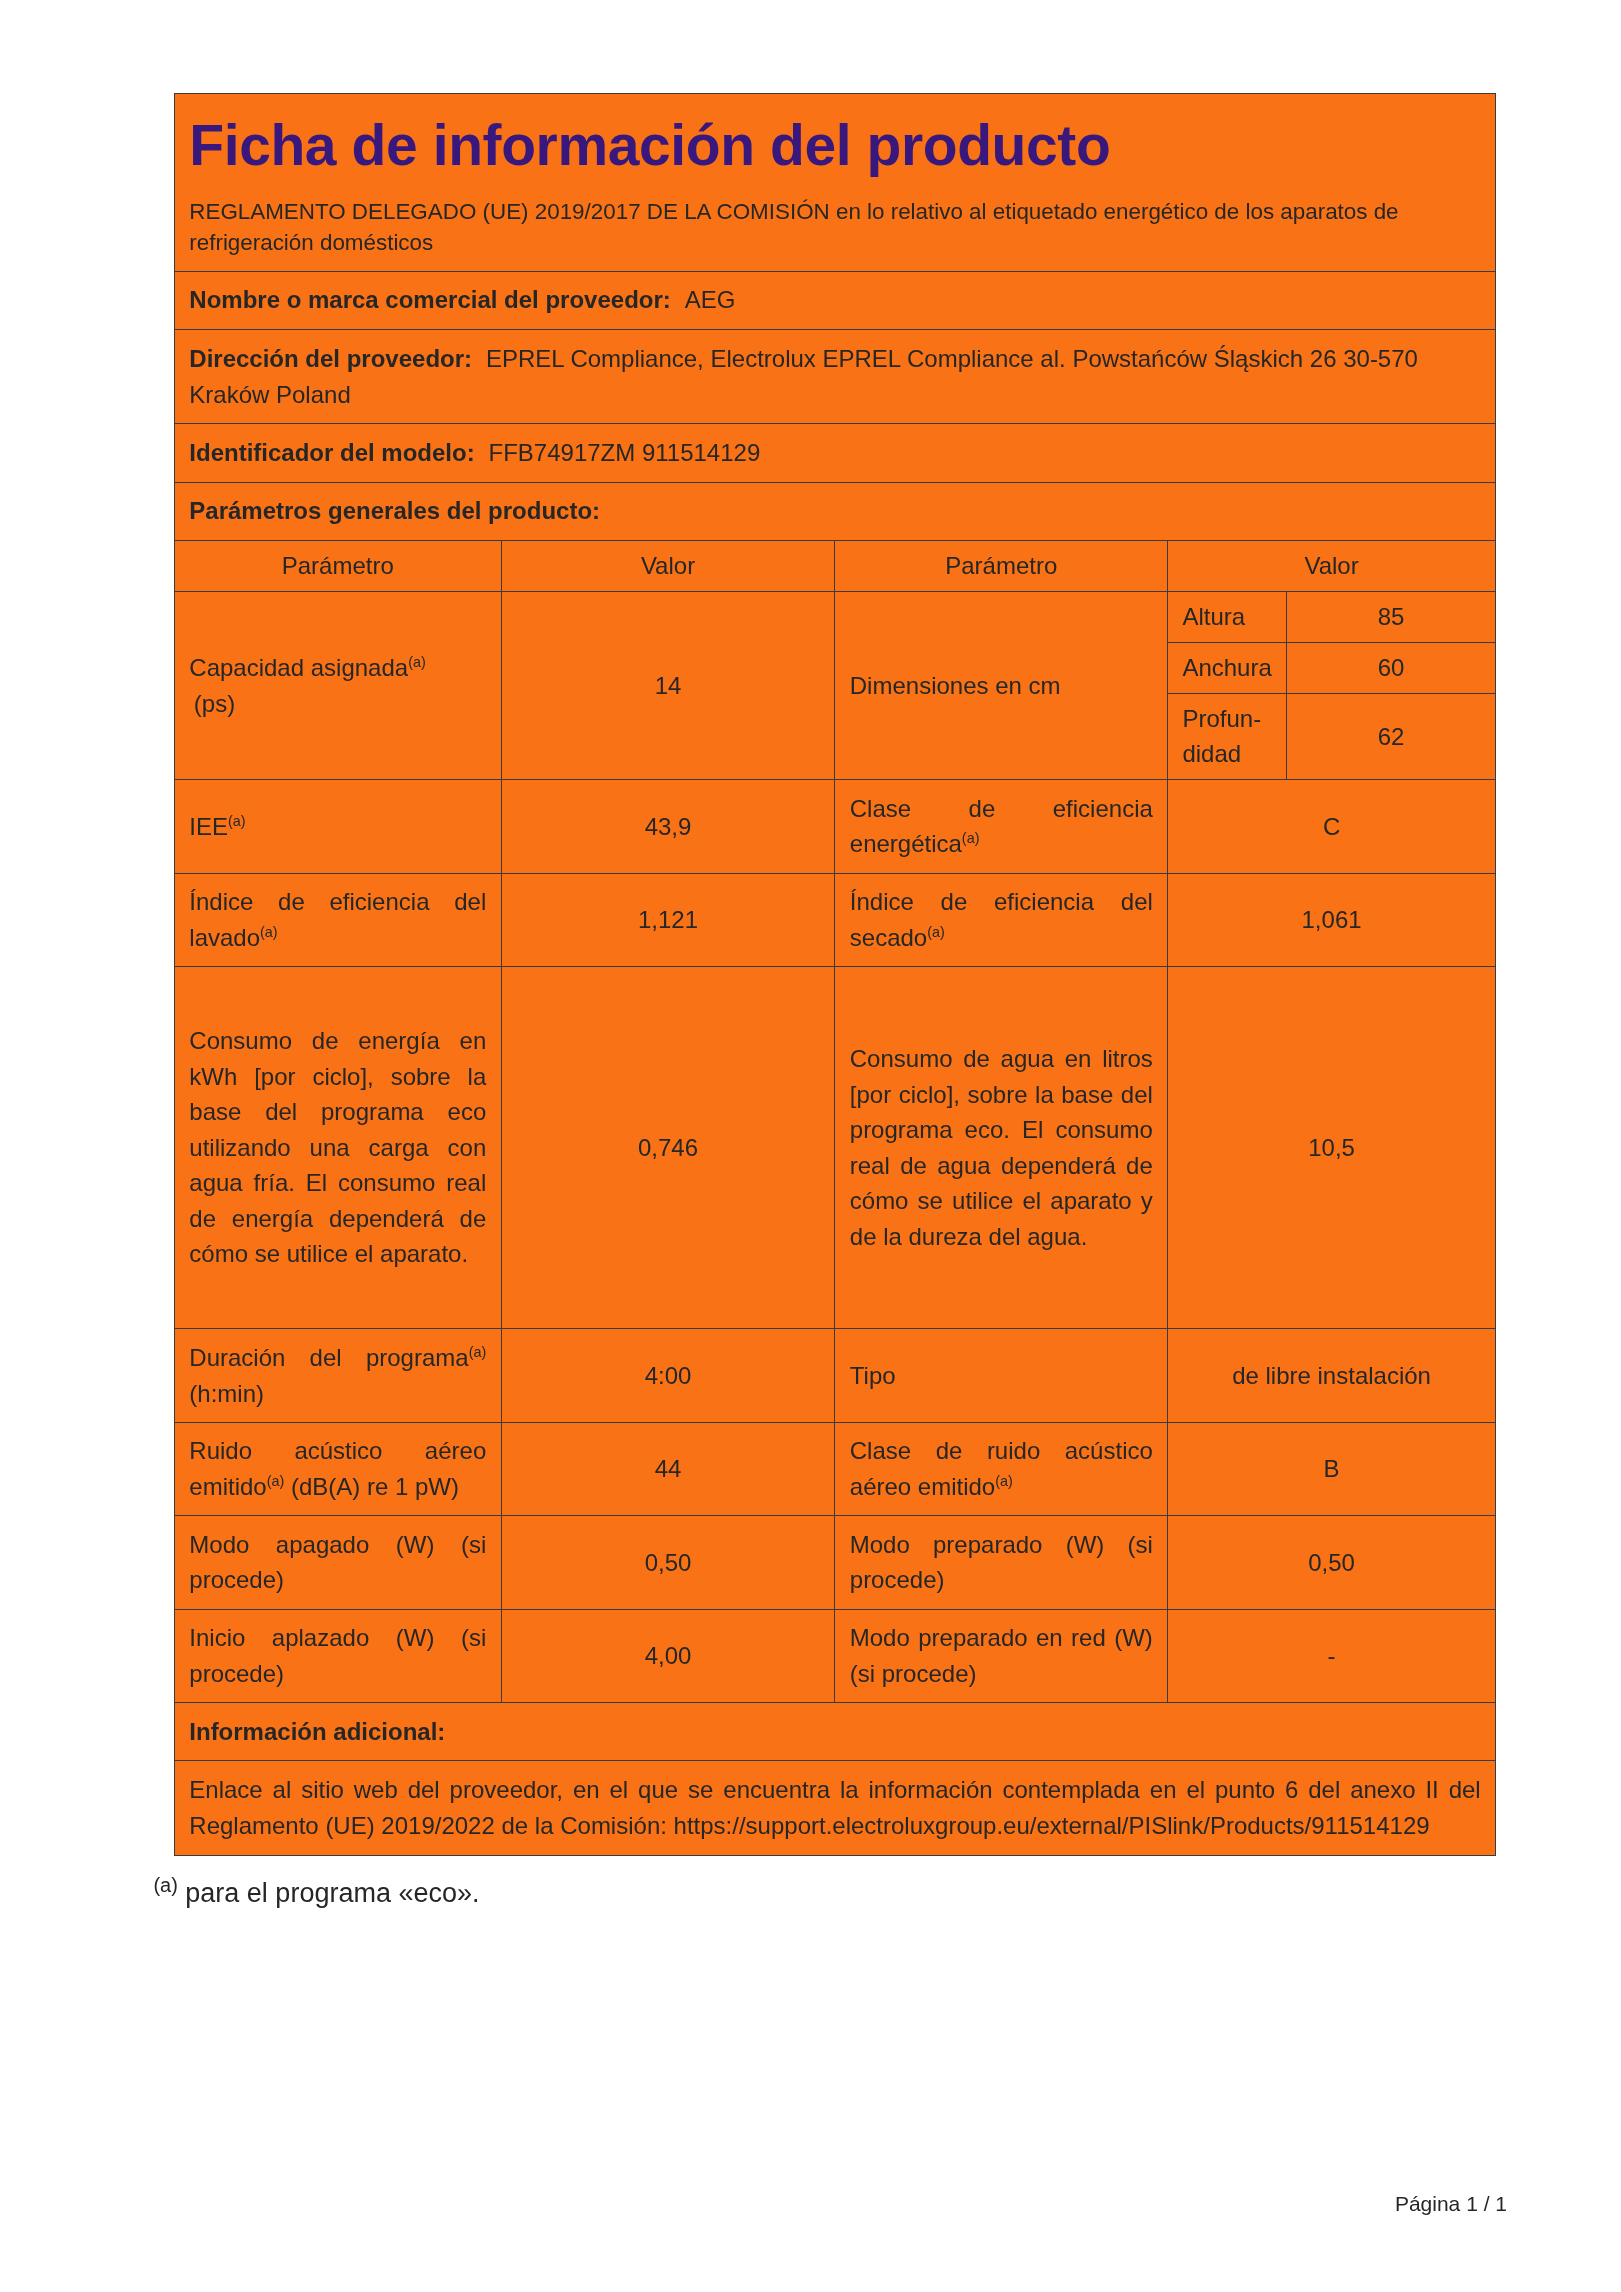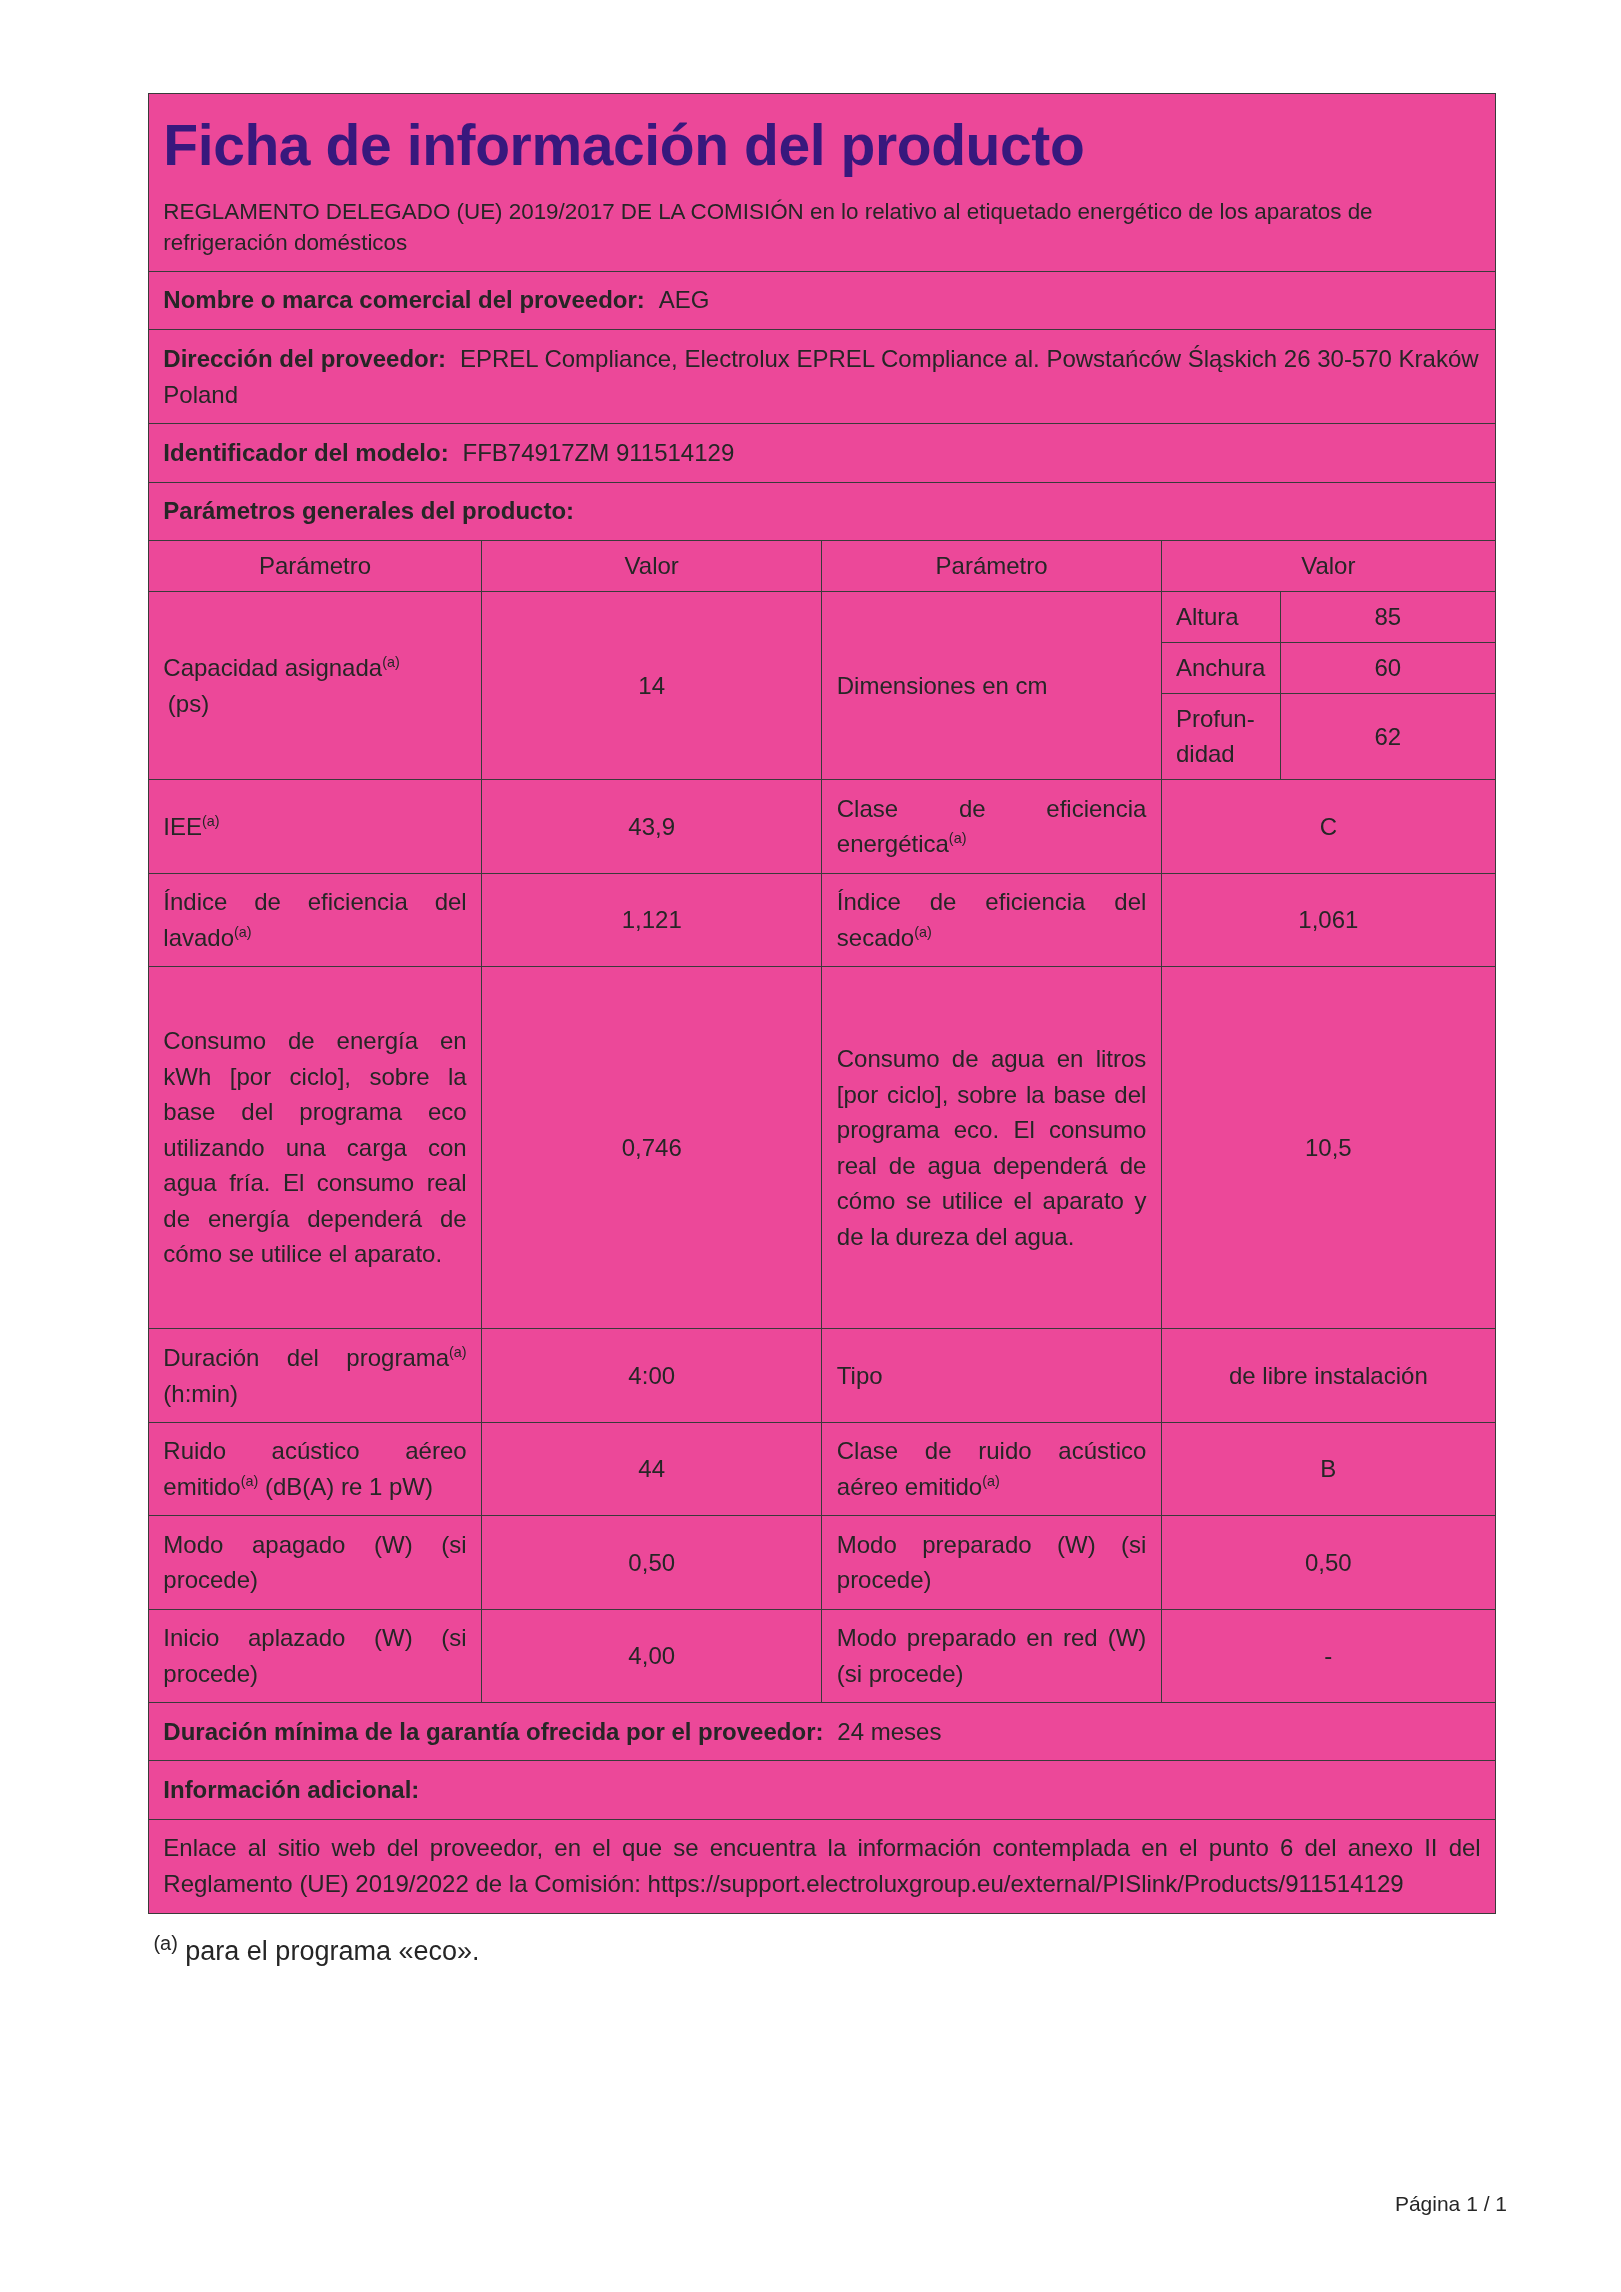--- a/index.html
+++ b/index.html
@@ -13,21 +13,22 @@
     overflow: hidden;
   }
   .content {
     position: absolute;
     left: 148px;
     top: 93px;
     width: 1348px;
   }
   .sheet {
     border: 1.8px solid #3a3a3a;
-    background: #ec4899;
+    background: #f97316;
+    margin-left: 26px;
   }
   .block {
     border-bottom: 1.8px solid #3a3a3a;
     padding: 10.7px 14.3px;
     font-size: 24px;
     line-height: 1.5;
   }
   .block.no-border { border-bottom: none; }
   .header-block { padding: 16px 14.3px 12.5px 14.3px; }
   h1.title {
@@ -227,24 +228,20 @@
 
           <tr>
             <td class="param">Inicio aplazado (W) (si procede)</td>
             <td class="value">4,00</td>
             <td class="param">Modo preparado en red (W) (si procede)</td>
             <td class="value">-</td>
           </tr>
         </tbody>
       </table>
 
-      <div class="block">
-        <span class="lbl">Duración mínima de la garantía ofrecida por el proveedor:</span>
-        <span class="val">24 meses</span>
-      </div>
 
       <div class="block">
         <span class="lbl">Información adicional:</span>
       </div>
 
       <div class="block no-border link-block">
         <span>Enlace al sitio web del proveedor, en el que se encuentra la información contemplada en el punto 6 del anexo II del Reglamento (UE) 2019/2022 de la Comisión:</span>
         <span>https://support.electroluxgroup.eu/external/PISlink/Products/911514129</span>
       </div>
 

